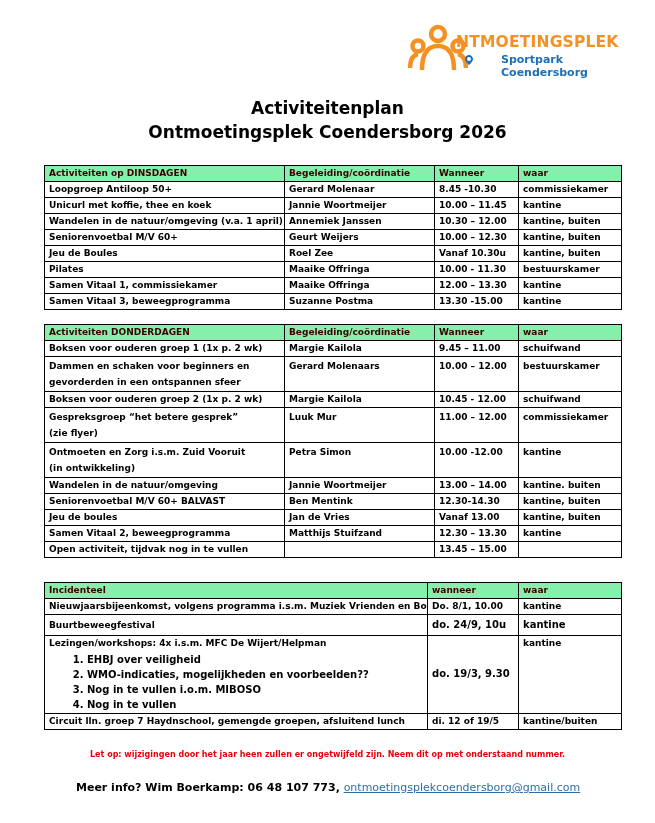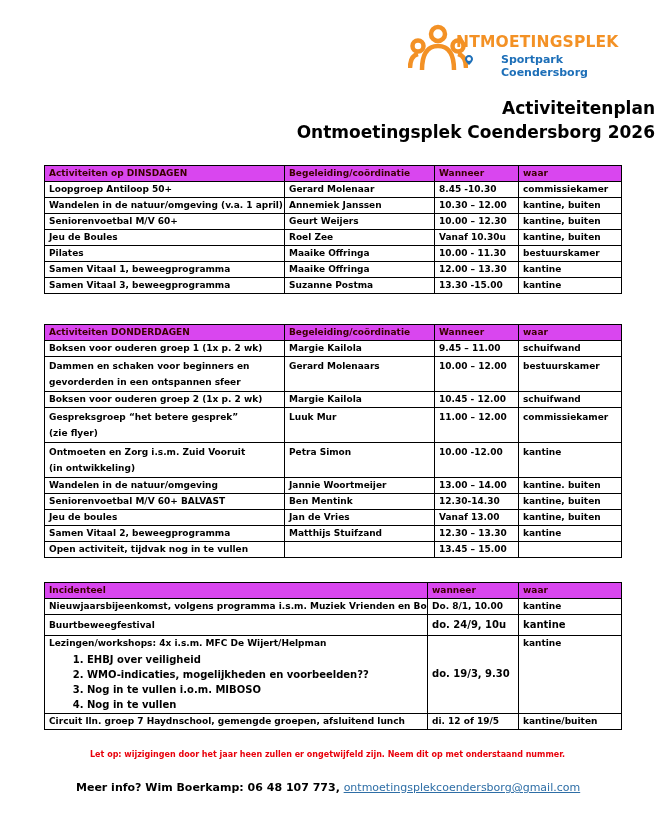--- a/index.html
+++ b/index.html
@@ -12,34 +12,34 @@
   .logo .brand {
     position: absolute; left: 48px; top: 9px; font-weight: bold; font-size: 15.5px;
     color: #f39125; letter-spacing: 0.2px; font-family: "DejaVu Sans", sans-serif;
   }
   .logo .sub {
     position: absolute; left: 66px; top: 29px; font-weight: bold; font-size: 11px;
     color: #1d6fb8; font-family: "DejaVu Sans", sans-serif; margin-left: 27px;
   }
   .logo .pin { position: absolute; left: 57px; top: 31px; }
   .title {
-    position: absolute; left: 0; width: 655px; text-align: right;
+    position: absolute; left: 0; width: 655px; text-align: center;
     font-weight: bold; font-family: "DejaVu Sans", sans-serif; font-size: 17px;
   }
   .t1 { top: 98px; }
   .t2 { top: 122px; }
   table {
     position: absolute; left: 44px; width: 577px; border-collapse: collapse; table-layout: fixed;
     font-family: "DejaVu Sans", sans-serif; font-size: 9px; font-weight: bold;
   }
   td, th {
     border: 1px solid #000; padding: 1px 4px; text-align: left; vertical-align: top;
     line-height: 12.5px; white-space: nowrap; overflow: hidden;
   }
-  th { background: #d946ef; color: #3a0000; font-weight: bold; }
+  th { background: #86efac; color: #3a0000; font-weight: bold; }
   #tbl-tue { top: 165px; }
   #tbl-tue td { height: 13px; }
   #tbl-thu { top: 324px; }
   #tbl-thu td { height: 13px; }
   #tbl-thu td.tall { height: 30px; line-height: 16px; }
   #tbl-inc { top: 582px; }
   #tbl-inc td { height: 13px; }
   #tbl-inc td.big { font-size: 10px; height: 15px; line-height: 18px; }
   #tbl-inc td.lez { height: 74px; }
   ol.lez-list { margin: 3px 0 0 0; padding-left: 38px; font-size: 10px; line-height: 15px; }
@@ -93,20 +93,26 @@
     </tr>
   </thead>
   <tbody id="tue-body">
       <tr>
         <td>Loopgroep Antiloop 50+</td>
         <td>Gerard Molenaar</td>
         <td>8.45 -10.30</td>
         <td>commissiekamer</td>
       </tr>
       <tr>
+        <td>Unicurl met koffie, thee en koek</td>
+        <td>Jannie Woortmeijer</td>
+        <td>10.00 – 11.45</td>
+        <td>kantine</td>
+      </tr>
+      <tr>
         <td>Wandelen in de natuur/omgeving  (v.a. 1 april)</td>
         <td>Annemiek Janssen</td>
         <td>10.30 – 12.00</td>
         <td>kantine, buiten</td>
       </tr>
       <tr>
         <td>Seniorenvoetbal M/V 60+</td>
         <td>Geurt Weijers</td>
         <td>10.00  – 12.30</td>
         <td>kantine, buiten</td>
@@ -117,21 +123,21 @@
         <td>Vanaf 10.30u</td>
         <td>kantine, buiten</td>
       </tr>
       <tr>
         <td>Pilates</td>
         <td>Maaike Offringa</td>
         <td>10.00 - 11.30</td>
         <td>bestuurskamer</td>
       </tr>
       <tr>
-        <td>Samen Vitaal 1, beweegprogramma</td>
+        <td>Samen Vitaal 1, commissiekamer</td>
         <td>Maaike Offringa</td>
         <td>12.00  – 13.30</td>
         <td>kantine</td>
       </tr>
       <tr>
         <td>Samen Vitaal 3, beweegprogramma</td>
         <td>Suzanne Postma</td>
         <td>13.30 -15.00</td>
         <td>kantine</td>
       </tr>

